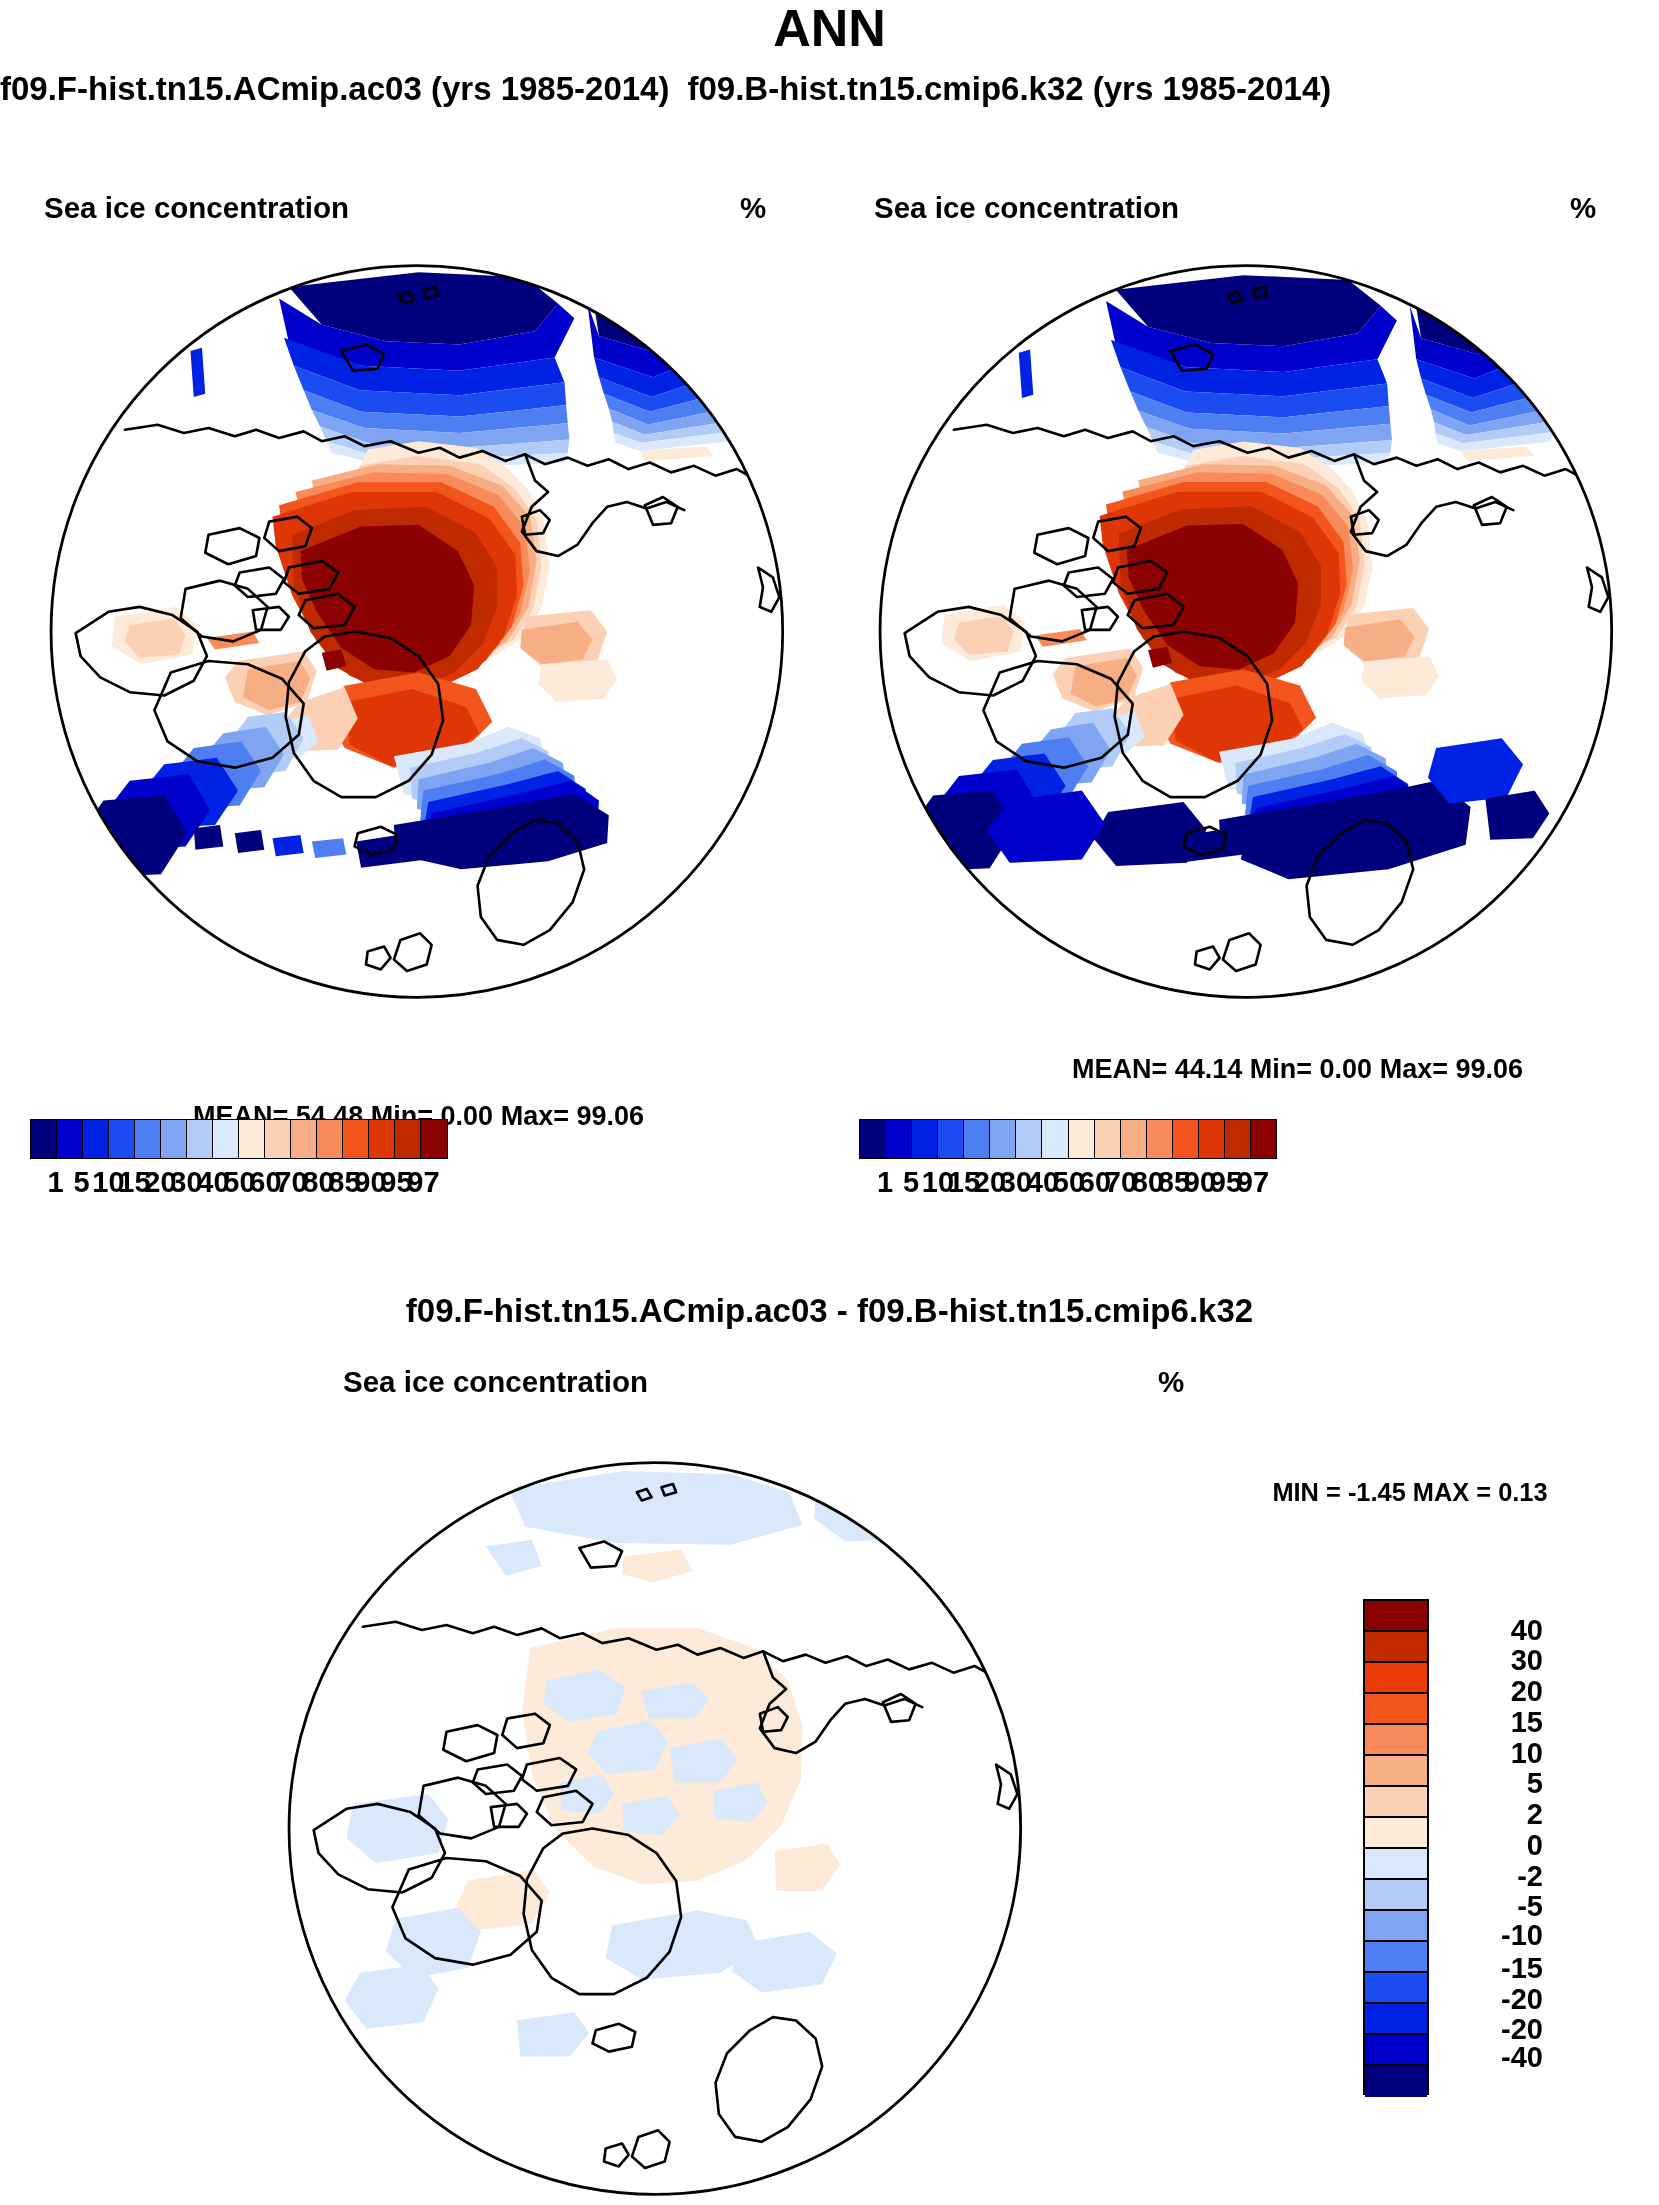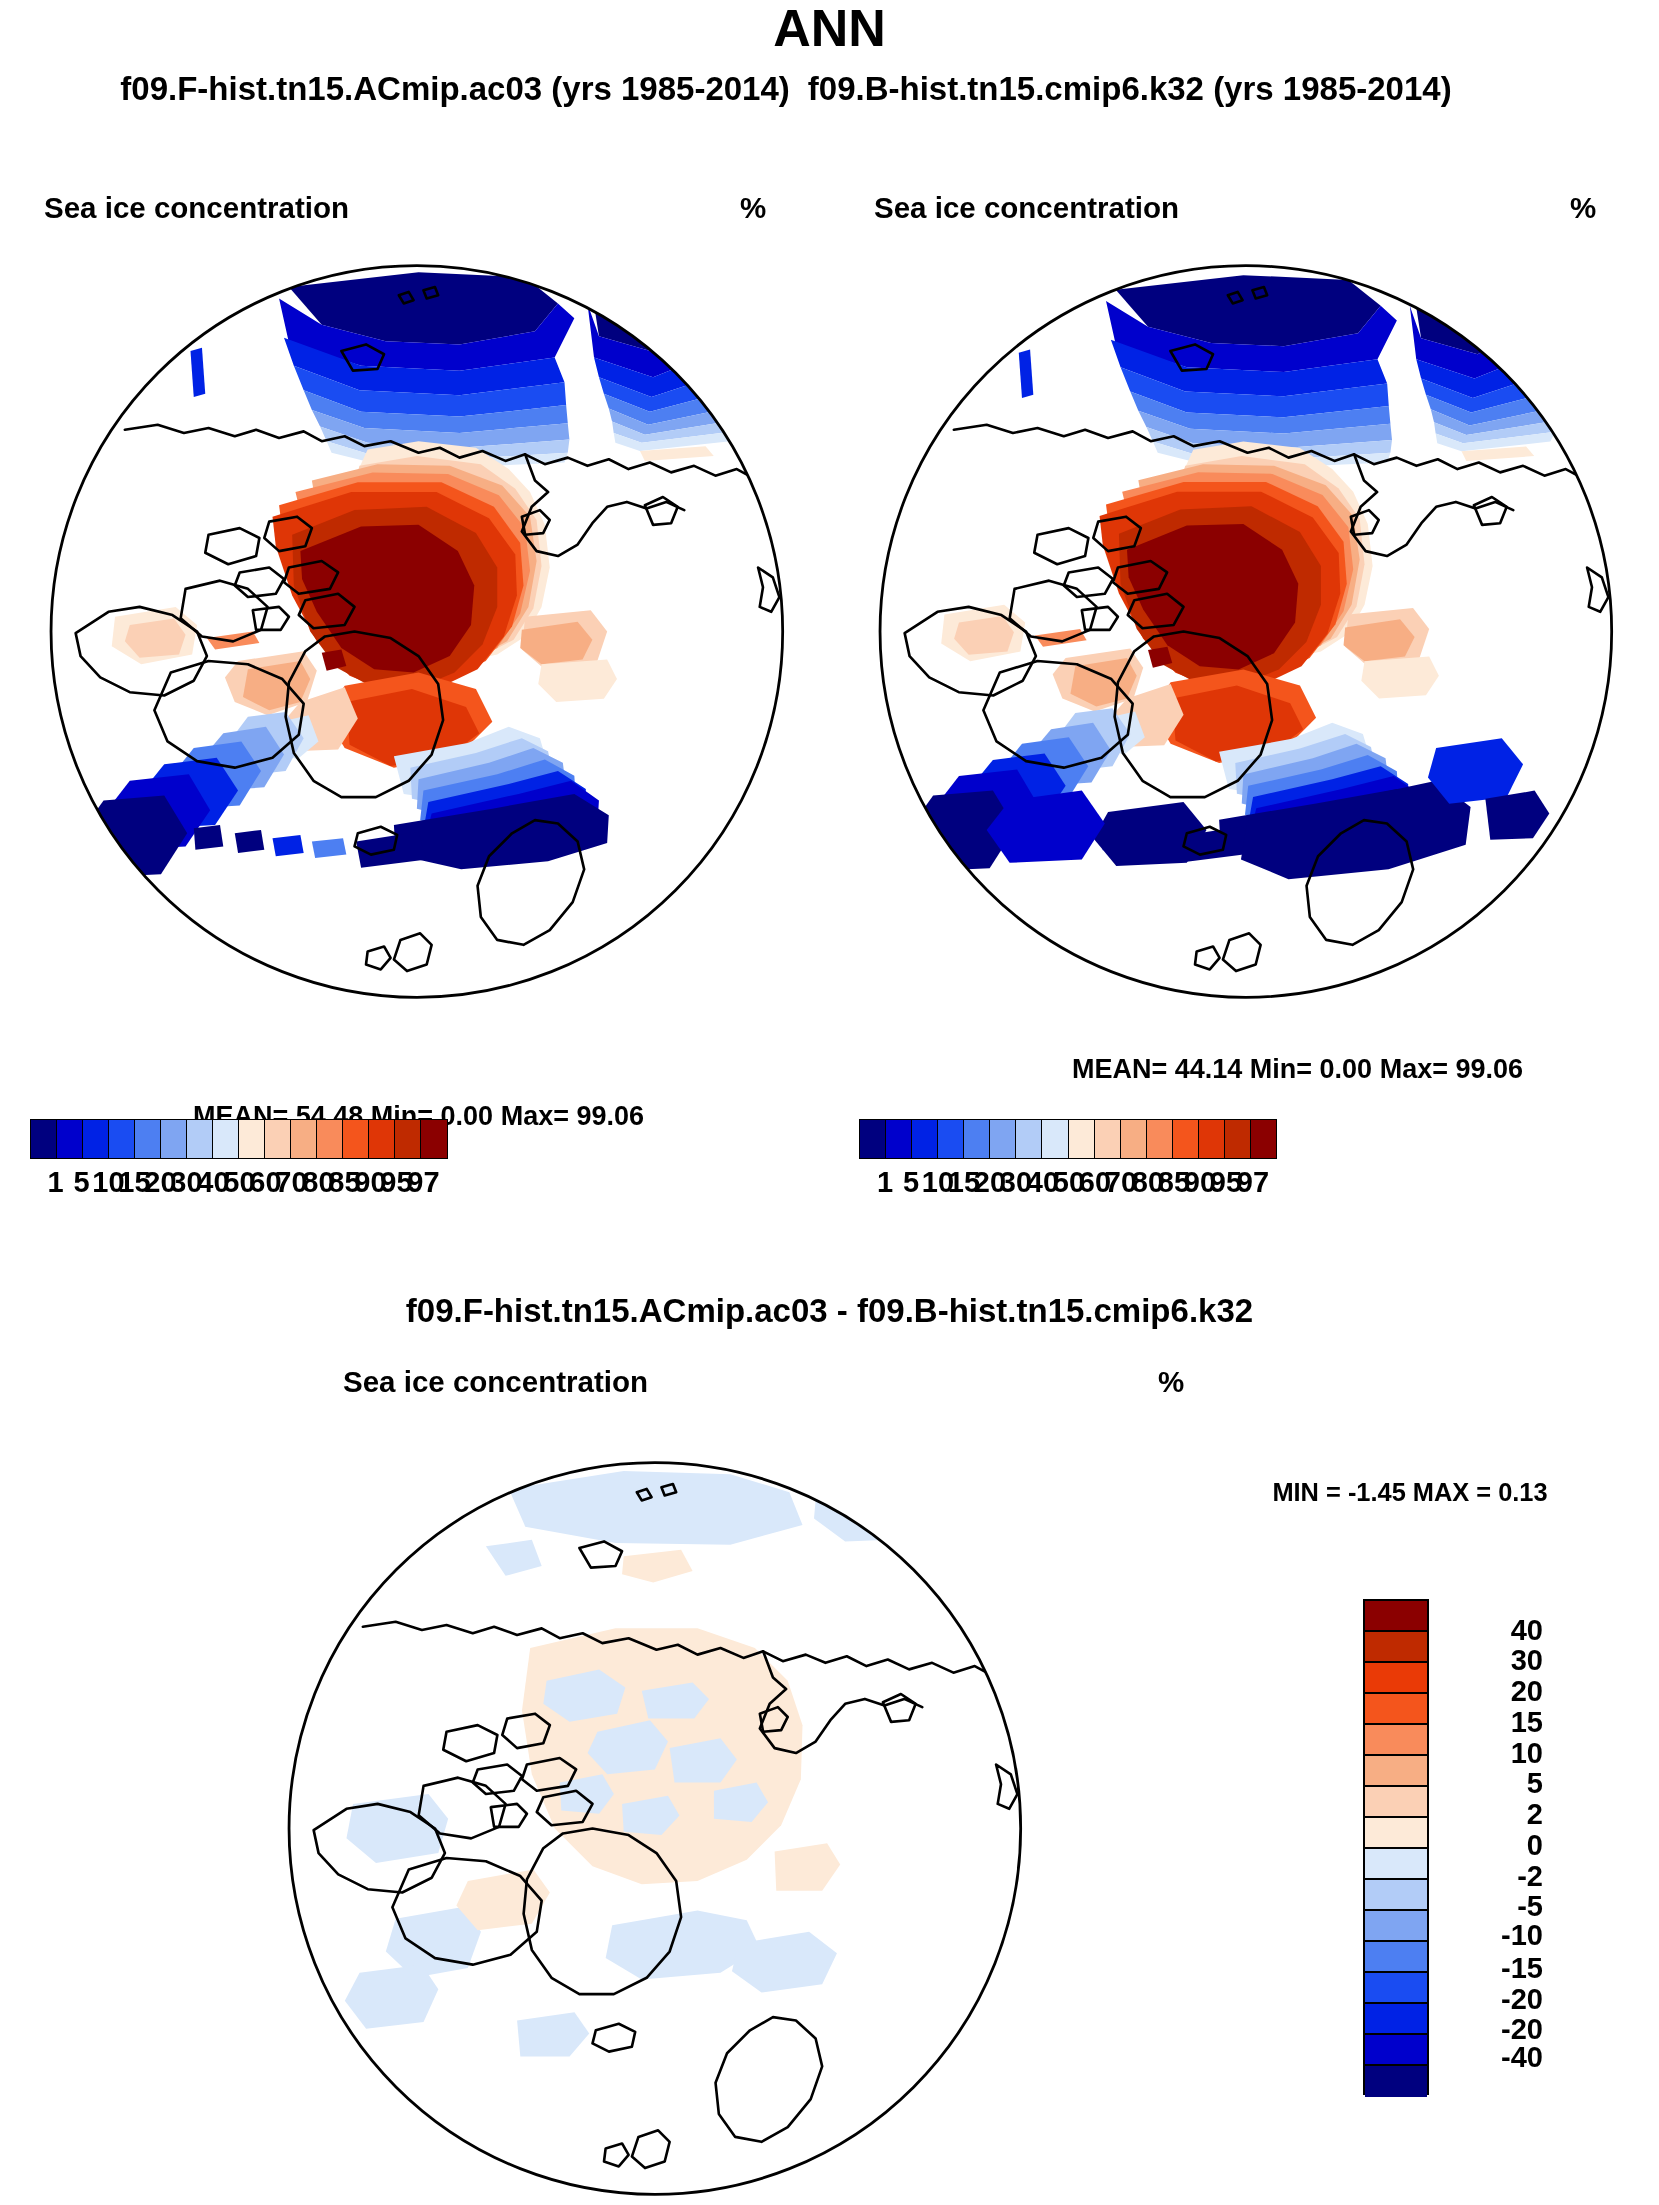--- a/index.html
+++ b/index.html
@@ -13,23 +13,22 @@
   .abs{position:absolute;}
 
   
   #main-title{
     left:0;top:1.6px;width:1659px;
     font-size:52px;font-weight:bold;letter-spacing:0px;
     text-align:center;line-height:1;
   }
   #case-titles{
     left:0;top:72px;width:1540px;
-    font-size:33px;font-weight:bold;text-align:center;line-height:1;
+    font-size:33px;font-weight:bold;line-height:1;
     white-space:nowrap;
-    padding-left:16px;
   }
   #case-titles .case-gap{display:inline-block;width:18px;}
 
   .panel-varname{
     font-size:29.5px;font-weight:bold;line-height:1;white-space:nowrap;
   }
   .panel-units{
     font-size:29.5px;font-weight:bold;line-height:1;
   }
 

